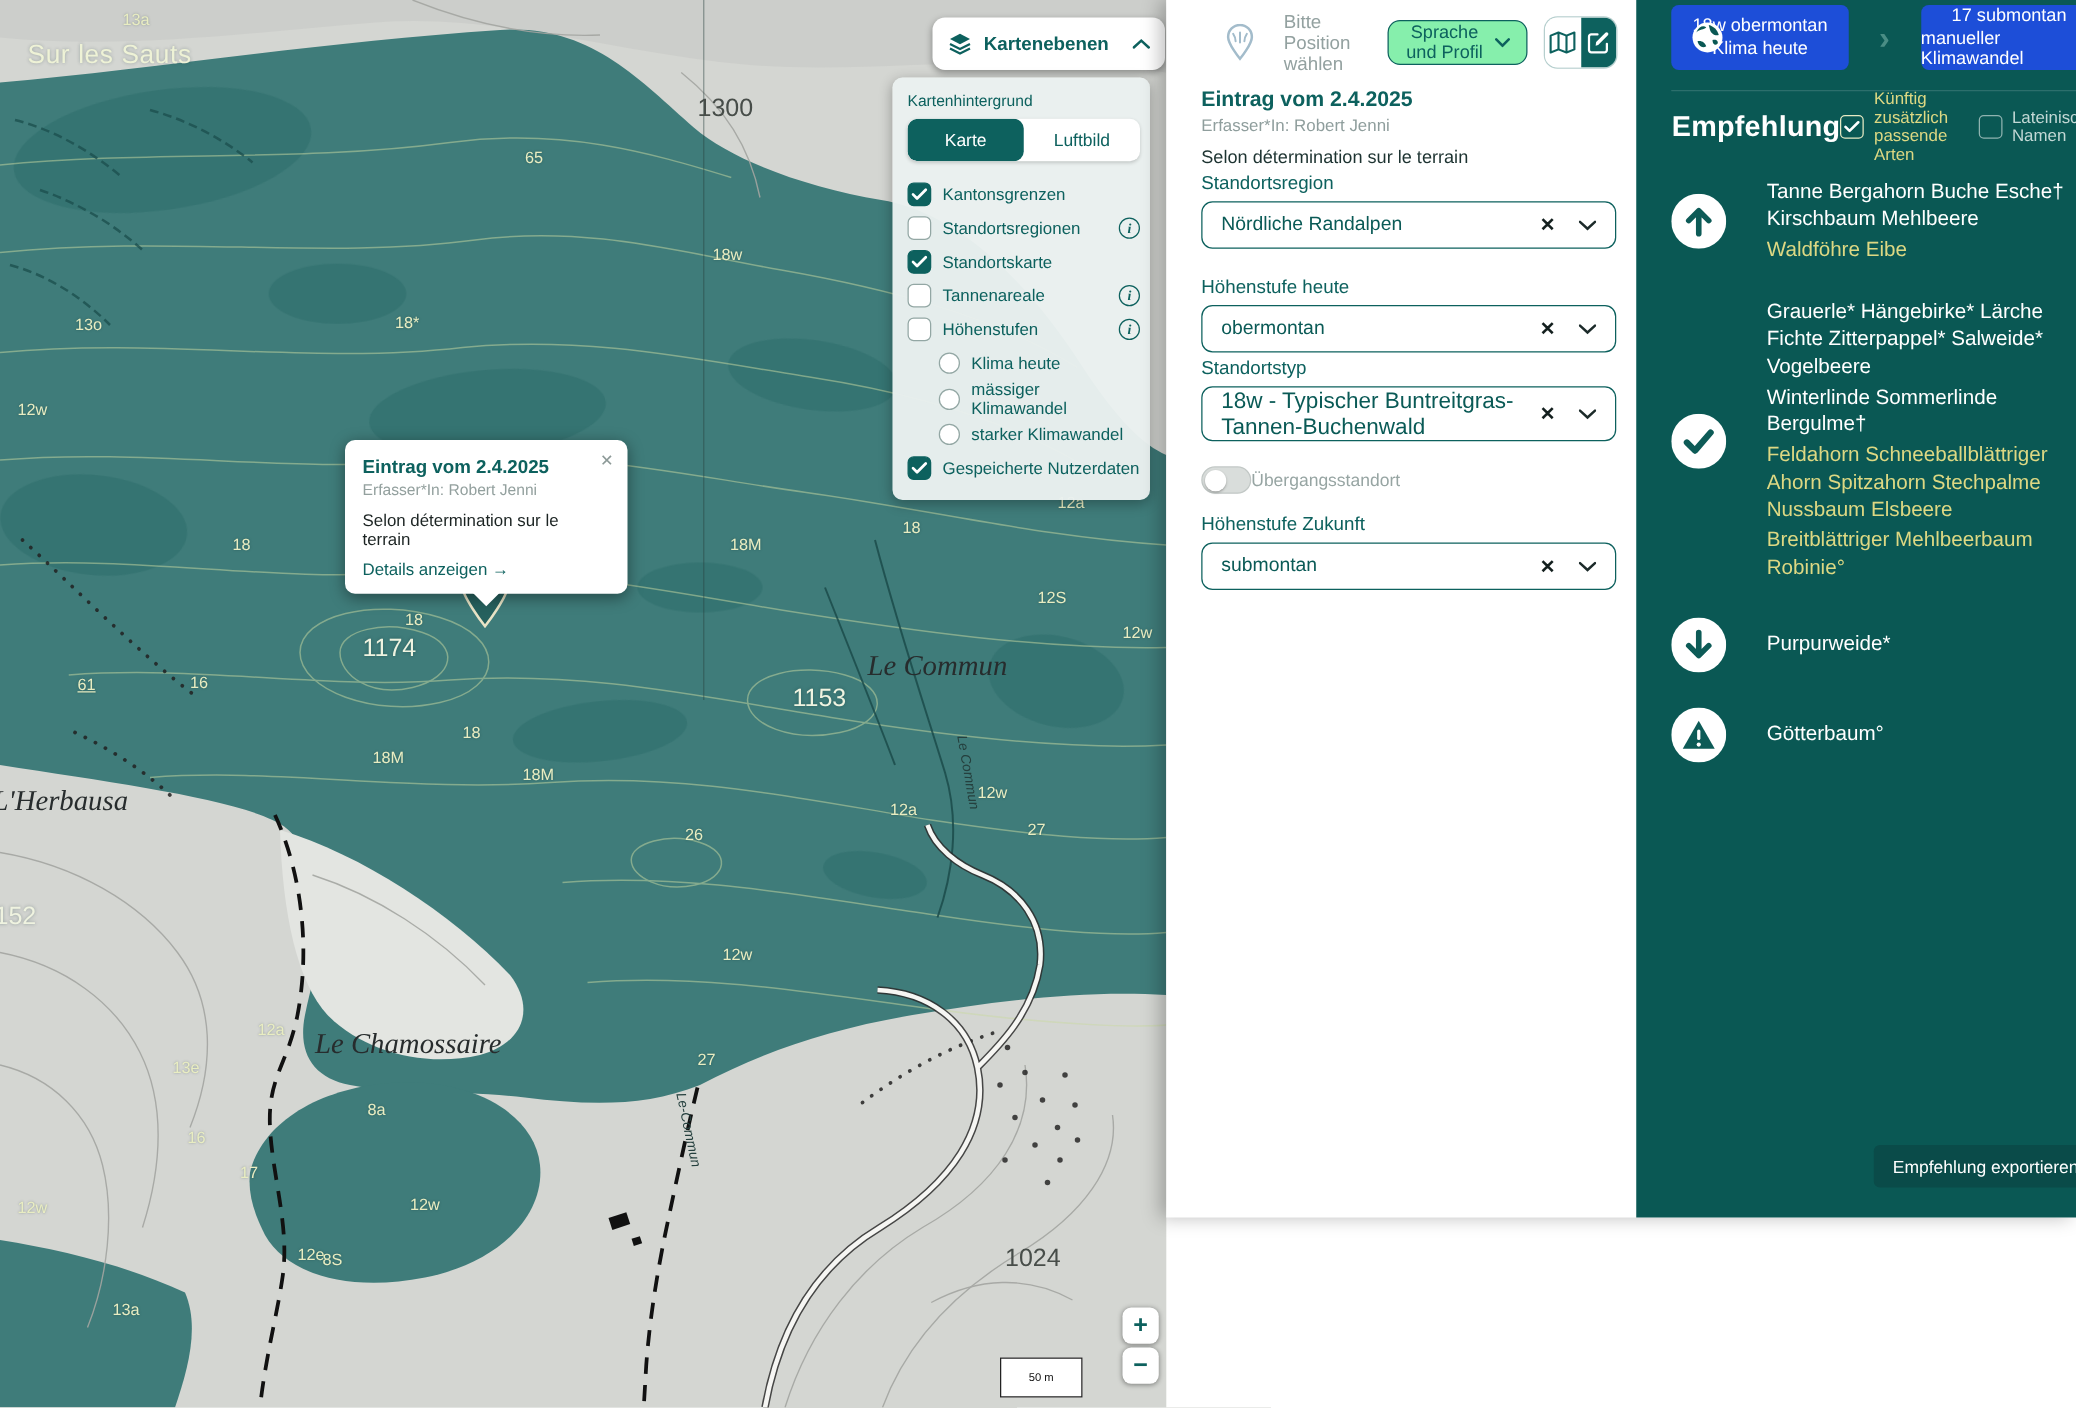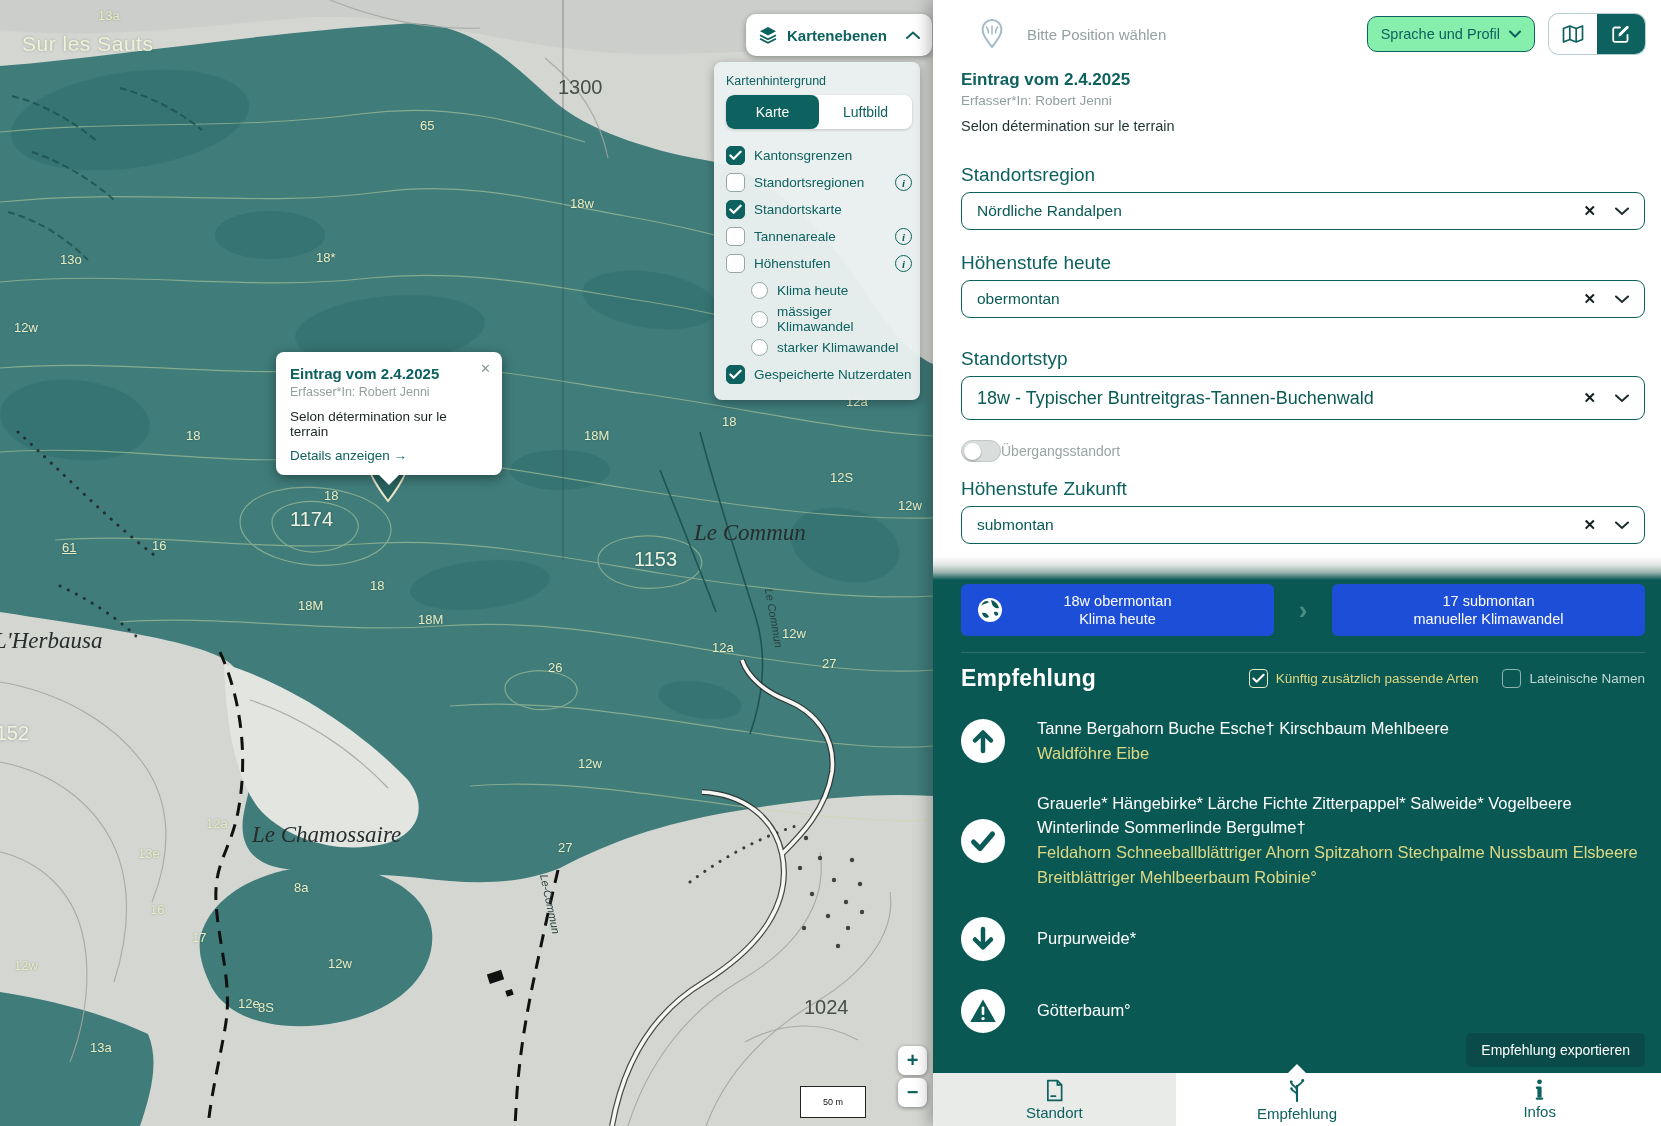--- a/index.html
+++ b/index.html
@@ -49,38 +49,38 @@
 
   #marker{position:absolute;left:362px;top:446px}
 
   .zbtn{position:absolute;left:898px;width:29px;height:29px;background:#fff;border-radius:7px;
         box-shadow:0 1px 4px rgba(0,0,0,.4);color:#0d615e;font-size:20px;display:flex;align-items:center;
         justify-content:center;cursor:pointer;font-weight:bold}
   .scalebar{position:absolute;left:800px;top:1086px;width:66px;height:32px;background:#fff;border:1.5px solid #222;
         display:flex;align-items:center;justify-content:center;font-size:9px;color:#111}
 
   
-  #rpanel{position:absolute;left:933px;top:0;width:728px;height:1126px;background:#fff;display:flex;
-          flex-direction:column;box-shadow:-5px 0 14px rgba(0,0,0,.25)}
+  #rpanel{position:absolute;left:933px;top:0;width:728px;height:974px;background:#fff;display:flex;
+          flex-direction:row;box-shadow:-5px 0 14px rgba(0,0,0,.25)}
   .rp-top{padding:14px 16px 12px 28px}
   .hdr{display:flex;align-items:center;height:40px}
   .hint{font-size:15px;color:#93a1a0;margin-left:22px}
   .pinw{margin-left:18px;display:flex}
   .langbtn{margin-left:auto;height:36px;border:1.5px solid #0d615e;border-radius:10px;color:#0d615e;
            font-size:14.5px;display:flex;align-items:center;gap:9px;padding:0 13px;background:#86efac;cursor:pointer}
   .seg{margin-left:14px;height:40px;display:flex;border-radius:10px;overflow:hidden;box-shadow:0 0 0 1px rgba(13,97,94,.3)}
   .seg .cell{width:48px;display:flex;align-items:center;justify-content:center;cursor:pointer;background:#fff}
   .seg .cell.sel{background:#0d615e}
 
   .entry{margin-top:16px}
   .entry .et{font-size:17px;font-weight:bold;color:#0d615e}
   .entry .ea{font-size:13.5px;color:#8f9e9d;margin-top:3px}
   .entry .en{font-size:14.5px;color:#1d3331;margin-top:10px}
 
-  .flabel{font-size:19px;color:#0d615e;margin:30px 0 6px}
+  .flabel{font-size:15px;color:#0d615e;margin:4px 0 6px}
   .fbox{height:38px;border:1.6px solid #0d615e;border-radius:9px;display:flex;align-items:center;
         padding:0 15px;color:#0a5a56;font-size:15.5px;background:#fff;cursor:pointer}
   .fbox.lg{height:44px;font-size:18px}
   .fx{margin-left:auto;font-size:15px;color:#131f1e;font-weight:bold;cursor:pointer}
   .fchev{margin-left:19px;display:flex;cursor:pointer}
 
   .togglerow{display:flex;align-items:center;margin-top:20px}
   .toggle{width:40px;height:22px;border-radius:11px;background:#d9dddb;border:1px solid #c2c8c6;position:relative;cursor:pointer}
   .toggle .knob{position:absolute;left:2px;top:1.5px;width:17px;height:17px;border-radius:50%;background:#fff;box-shadow:0 1px 2px rgba(0,0,0,.3)}
   .toglbl{font-size:14px;color:#97a5a3}

